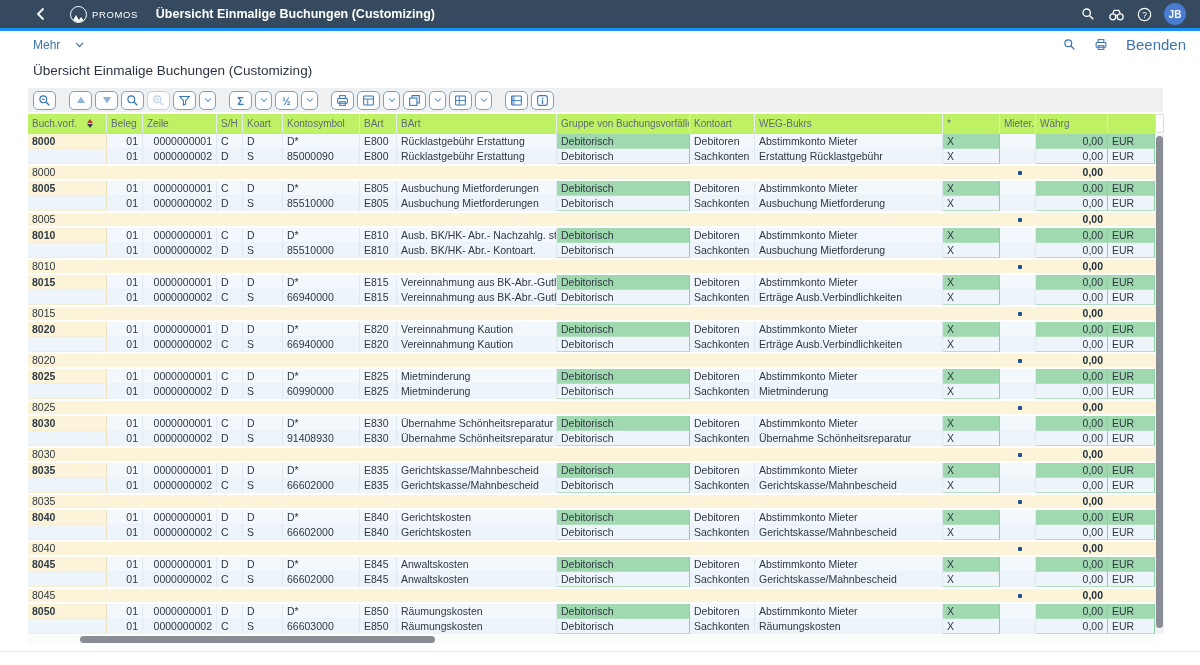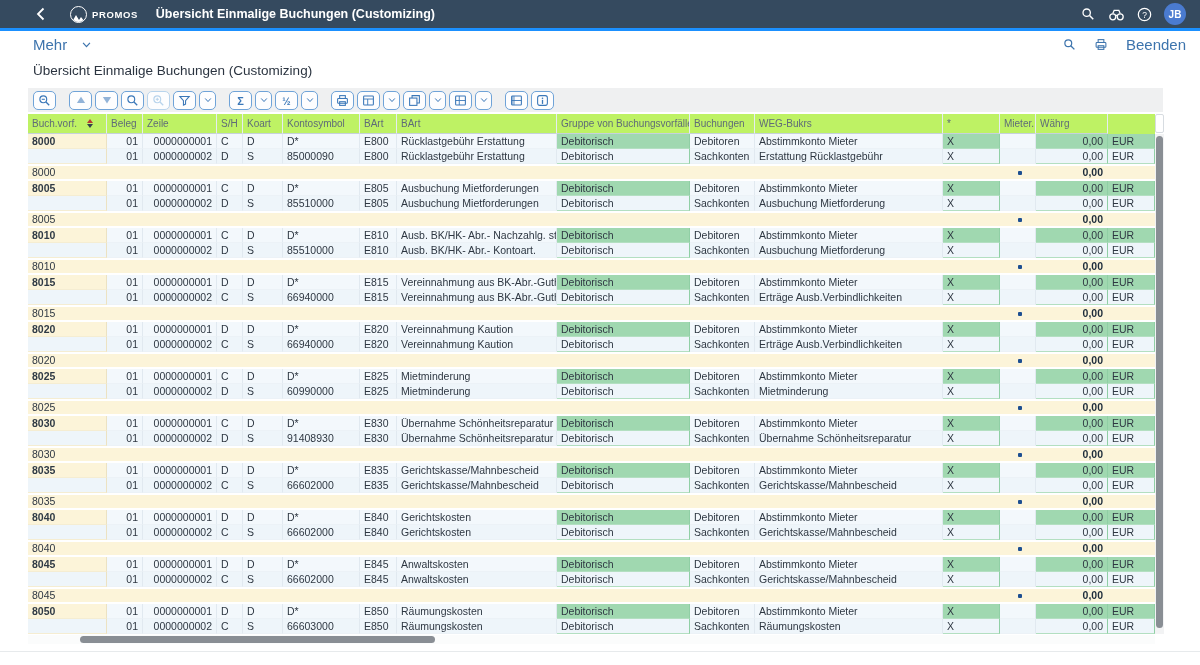--- a/index.html
+++ b/index.html
@@ -9,32 +9,32 @@
     background:#ffffff; font-family:"Liberation Sans", sans-serif;
     -webkit-font-smoothing:antialiased;
   }
   
   .shell { position:absolute; left:0; top:0; width:1200px; height:28px;
            background:#354a5f; display:flex; align-items:center; color:#fff; }
   .shell-back { width:14px; height:14px; margin-left:36px; display:flex; align-items:center; cursor:pointer; }
   .shell-logo { display:flex; align-items:center; gap:5px; margin-left:20px; }
   .logo-circle { width:17px; height:17px; border:1.6px solid #fff; border-radius:50%;
                  display:flex; align-items:flex-end; justify-content:center; overflow:hidden; }
-  .logo-brand { font-size:9.5px; letter-spacing:0.6px; color:#fff; font-weight:700; }
+  .logo-brand { font-size:9.5px; letter-spacing:0.6px; color:#fff; font-weight:400; }
   .shell-title { margin-left:18px; font-size:12.5px; font-weight:bold; color:#fff; white-space:nowrap; }
   .shell-right { margin-left:auto; display:flex; align-items:center; gap:12px; margin-right:14px; }
   .shell-icon { width:16px; height:16px; display:flex; align-items:center; justify-content:center; cursor:pointer; }
   .avatar { width:22px; height:22px; border-radius:50%; background:#4a7bd0; color:#fff;
             font-size:10px; font-weight:bold; display:flex; align-items:center; justify-content:center; cursor:pointer; }
   .accent { position:absolute; left:0; top:28px; width:1200px; height:3px; background:#1b90ff; }
   .splitter-handle { position:absolute; left:594px; top:31px; width:8px; height:4px; background:#1b90ff; }
   
   .menubar { position:absolute; left:0; top:31px; width:1200px; height:27px;
              display:flex; align-items:center; padding:0 14px 0 33px; background:#fff; }
-  .more-link { color:#3d74ad; font-size:15px; display:flex; align-items:center; gap:15px; cursor:pointer; }
+  .more-link { color:#3d74ad; font-size:12px; display:flex; align-items:center; gap:15px; cursor:pointer; }
   .menubar-right { margin-left:auto; display:flex; align-items:center; gap:17px; }
   .mb-icon { width:15px; height:15px; color:#3d74ad; display:flex; align-items:center; justify-content:center; cursor:pointer; }
   .beenden { color:#3d74ad; font-size:15px; cursor:pointer; }
   
   .page-title { position:absolute; left:33px; top:63px; font-size:13.5px; color:#2b3440; }
   
   .alv-toolbar { position:absolute; left:28px; top:88px; width:1135px; height:24px;
                  background:#eff0f1; display:flex; align-items:center; padding-left:5px; }
   .tbtn { height:19px; min-width:23px; margin-right:3px; border:1px solid #6fa3d8; border-radius:5px;
           background:#fdfdfe; color:#3a77b8; display:flex; align-items:center; justify-content:center;
@@ -331,21 +331,21 @@
     <div class="hcell">
       <span>BArt</span>
     </div>
     <div class="hcell">
       <span>BArt</span>
     </div>
     <div class="hcell">
       <span>Gruppe von Buchungsvorfällen</span>
     </div>
     <div class="hcell">
-      <span>Buchungen</span>
+      <span>Kontoart</span>
     </div>
     <div class="hcell">
       <span>WEG-Bukrs</span>
     </div>
     <div class="hcell">
       <span>*</span>
     </div>
     <div class="hcell r">
       <span>Mieter. Betrag</span>
     </div>

